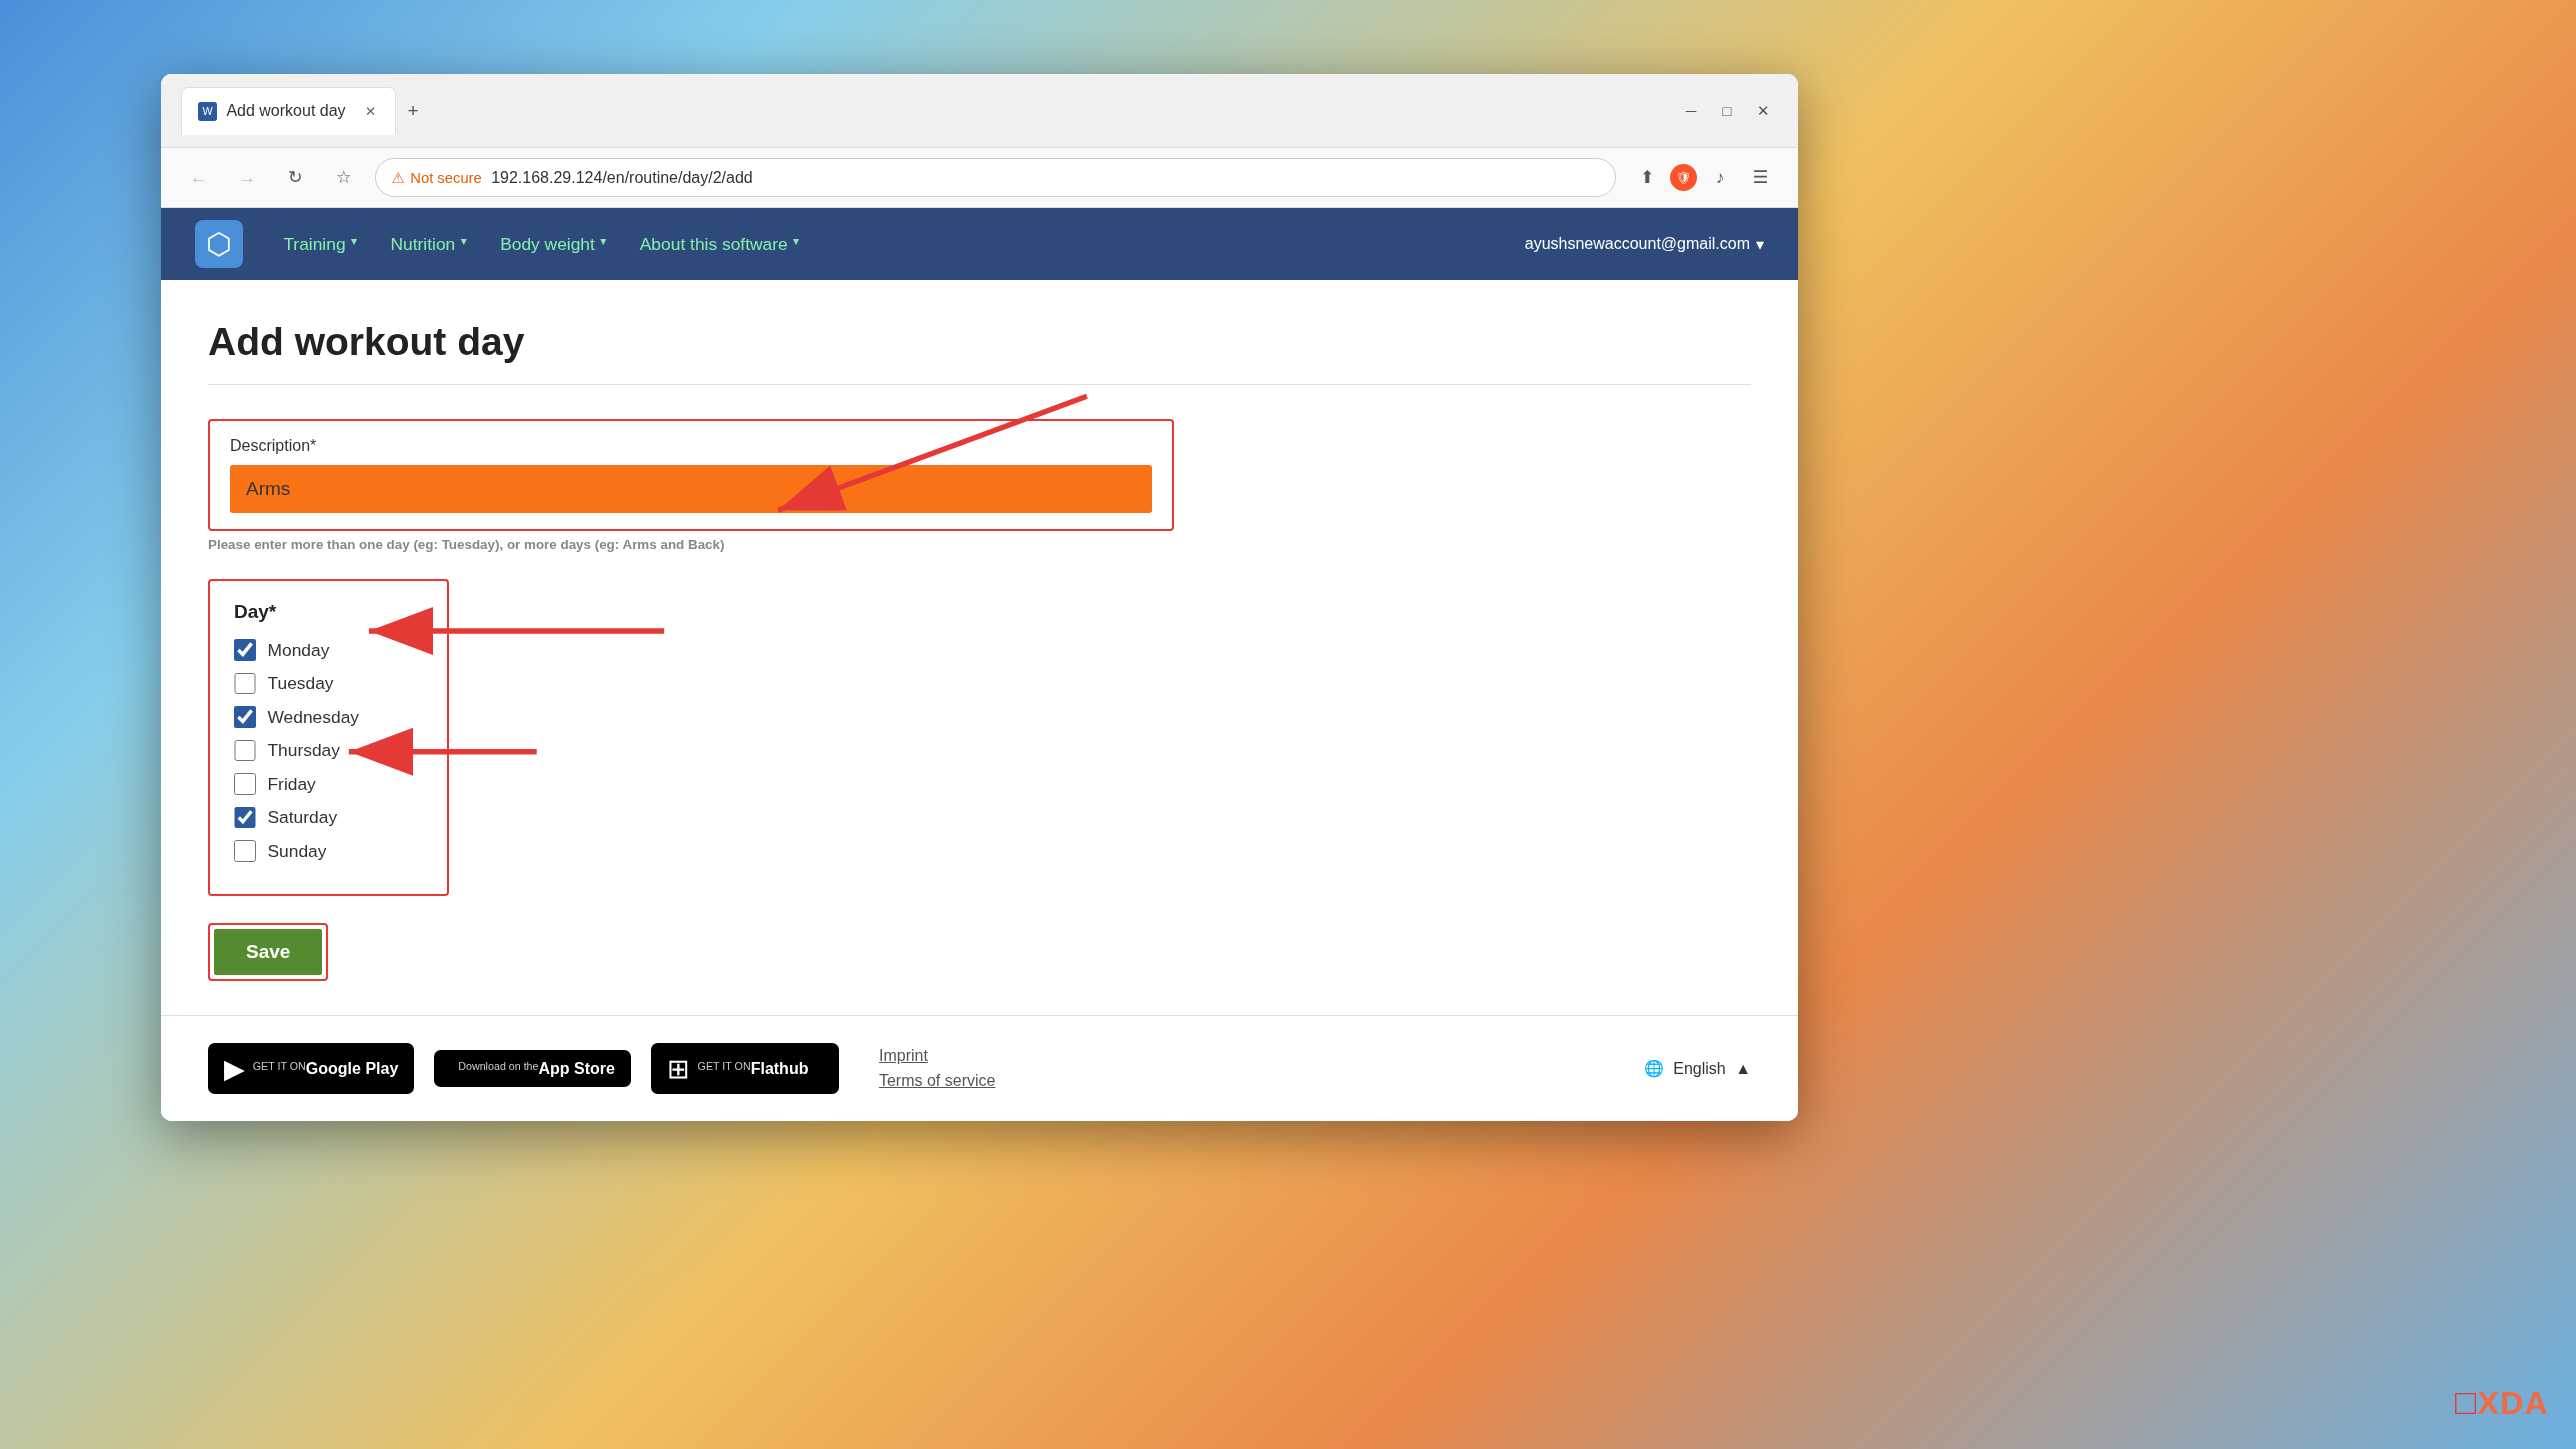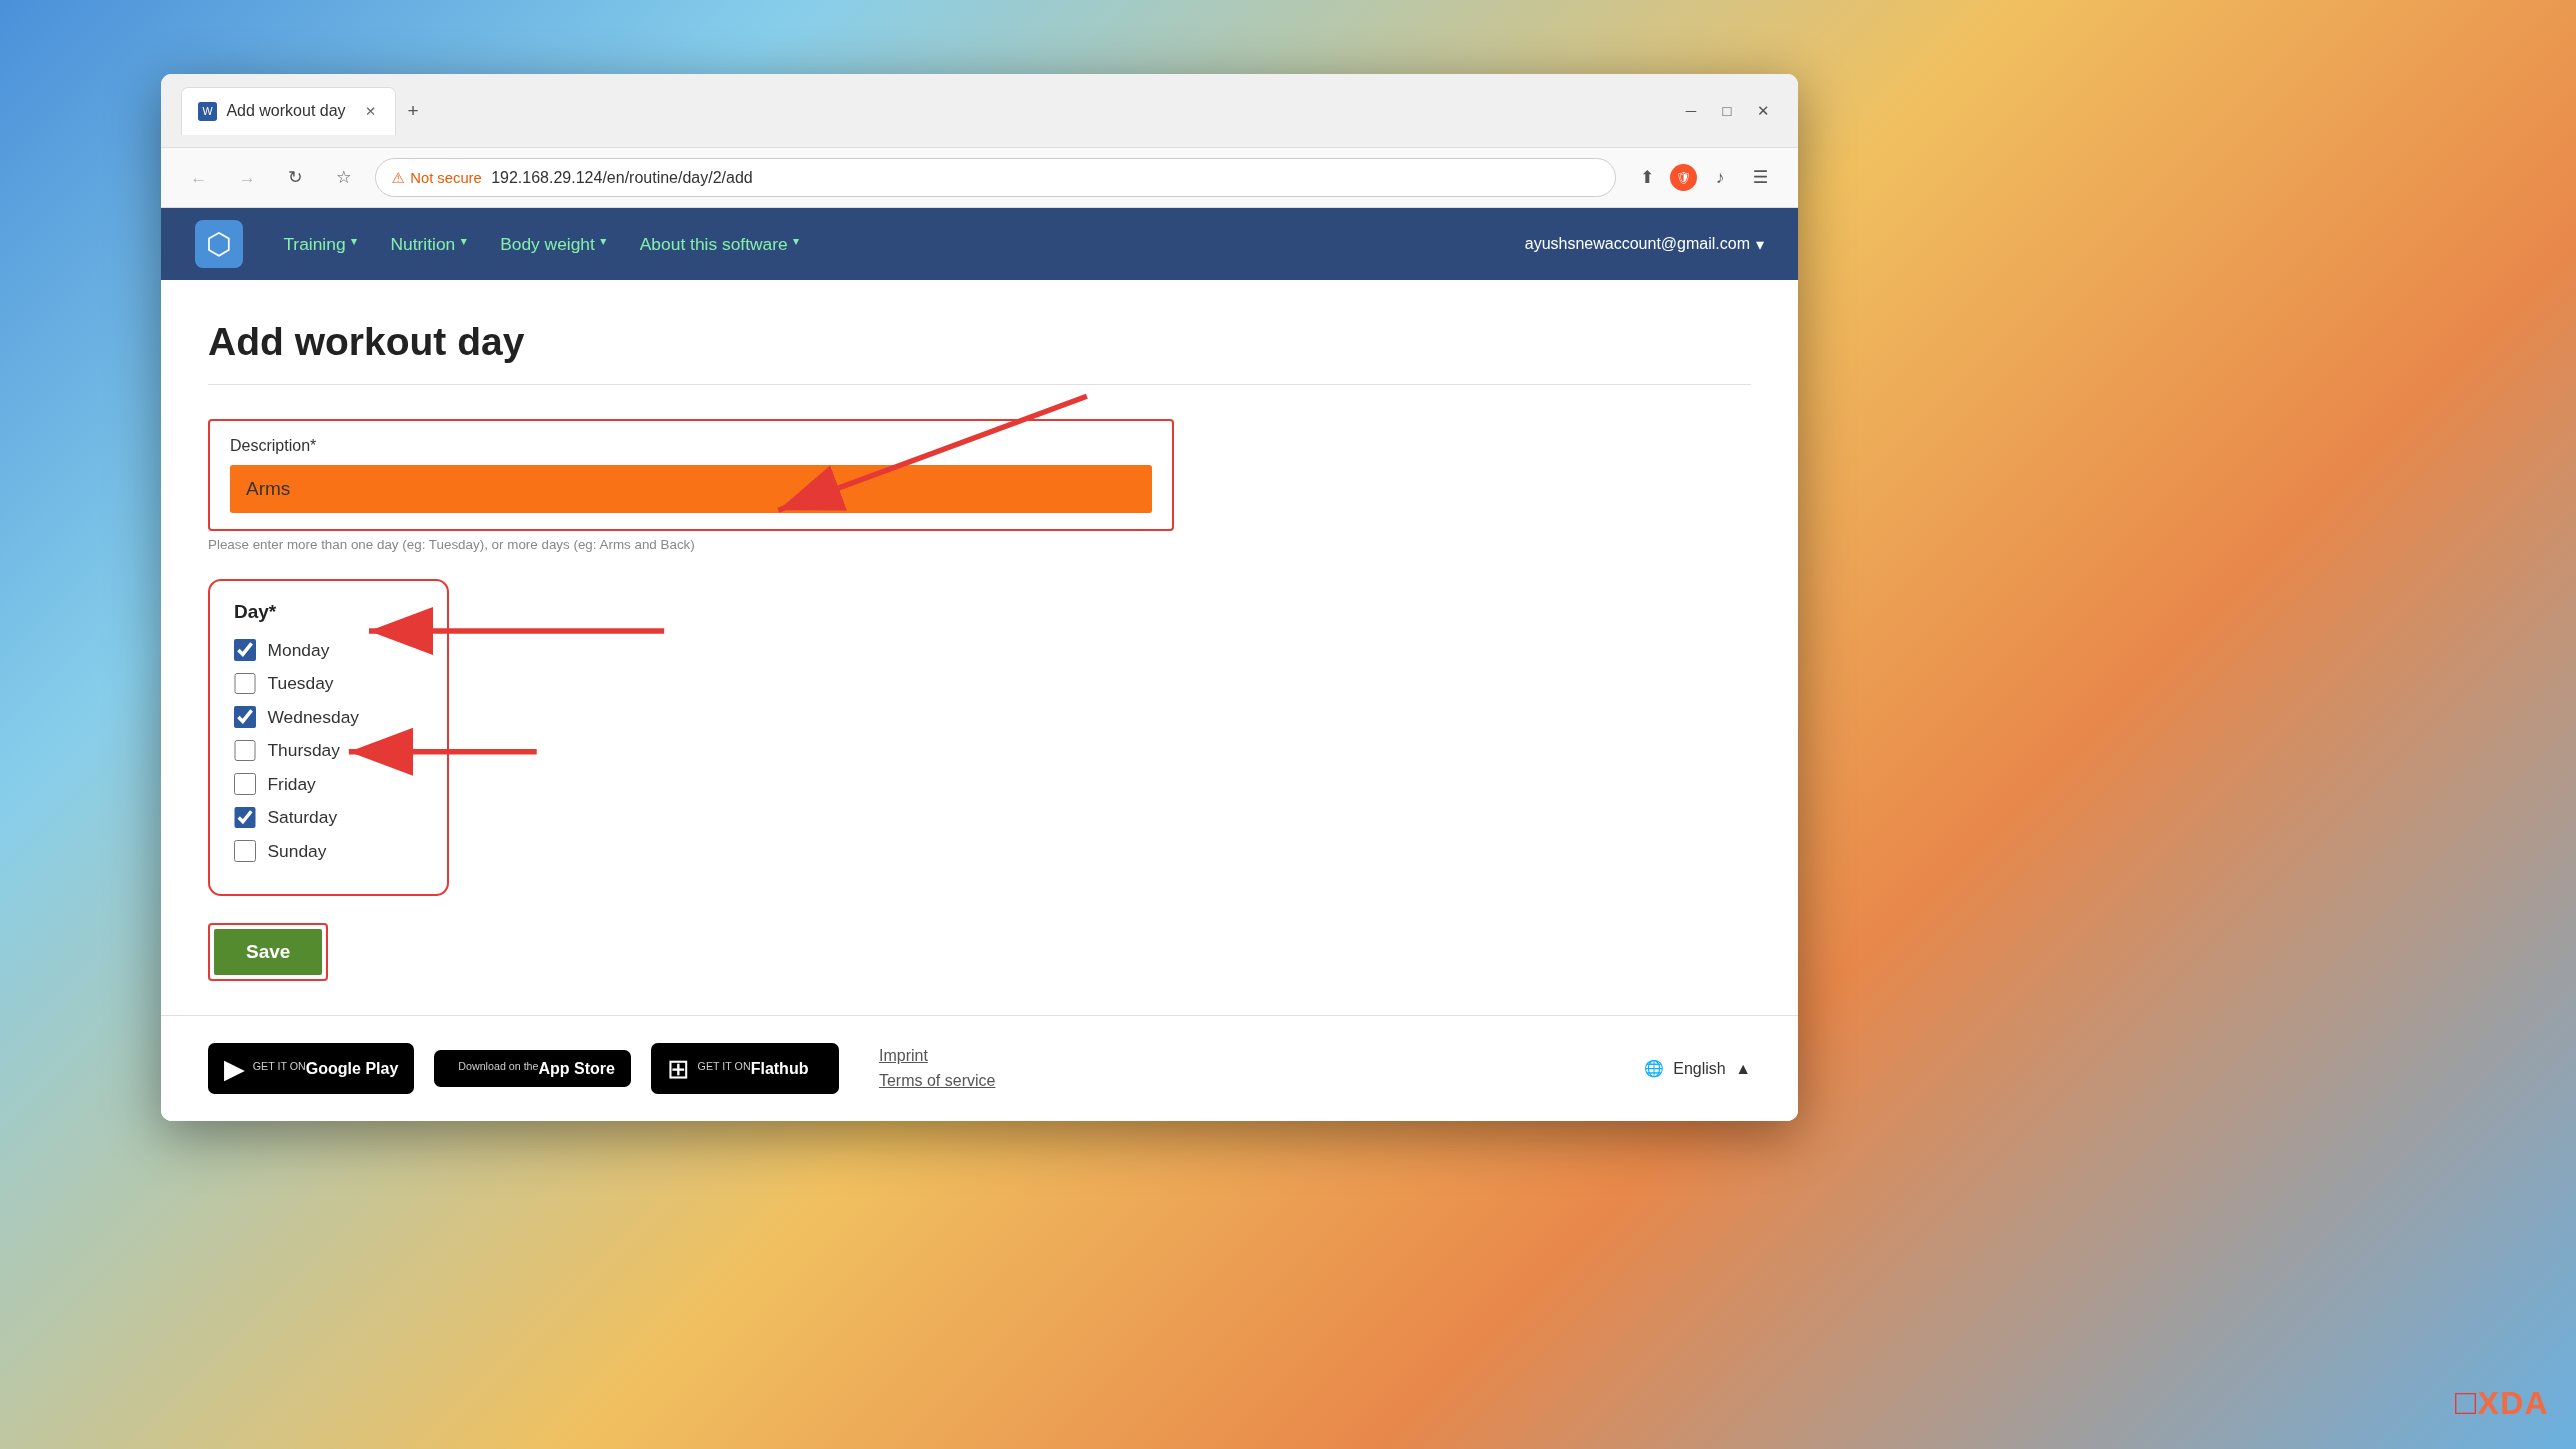--- a/index.html
+++ b/index.html
@@ -298,21 +298,21 @@
 
     .field-hint {
       font-size: 13.4px;
       color: #888;
       margin-top: 9.4px;
     }
 
     
     .day-section {
       border: 2px solid #e53935;
-      border-radius: 13px;
+      border-radius: 4px;
       padding: 20px 24px;
       display: inline-block;
       background: #fff;
       margin-bottom: 27px;
       min-width: 241px;
     }
 
     .day-label {
       font-size: 19px;
       font-weight: 600;
@@ -518,21 +518,21 @@
   <div class="page-content">
 
     <h1 class="page-title">Add workout day</h1>
     <div class="divider"></div>
 
     
     <div class="field-container">
       <div class="field-label">Description*</div>
       <input class="field-input" type="text" value="Arms" style="">
     </div>
-    <p class="field-hint" style="margin-bottom:27px;max-width:966px;font-size:13.4px;color:#888;margin-top:6.7px;">Please enter more than one day (eg: Tuesday), or more days (eg: Arms and Back)</p>
+    <p class="field-hint" style="margin-bottom:27px;max-width:966px;font-size:13.4px;color:#888;margin-top:6.7px;font-weight:bold;">Please enter more than one day (eg: Tuesday), or more days (eg: Arms and Back)</p>
 
     
     <div style="position:relative;display:inline-block;">
       <div class="day-section">
         <div class="day-label">Day*</div>
         <div class="day-item">
           <input type="checkbox" class="day-checkbox" checked="" style="">
           <span>Monday</span>
         </div>
         <div class="day-item">

